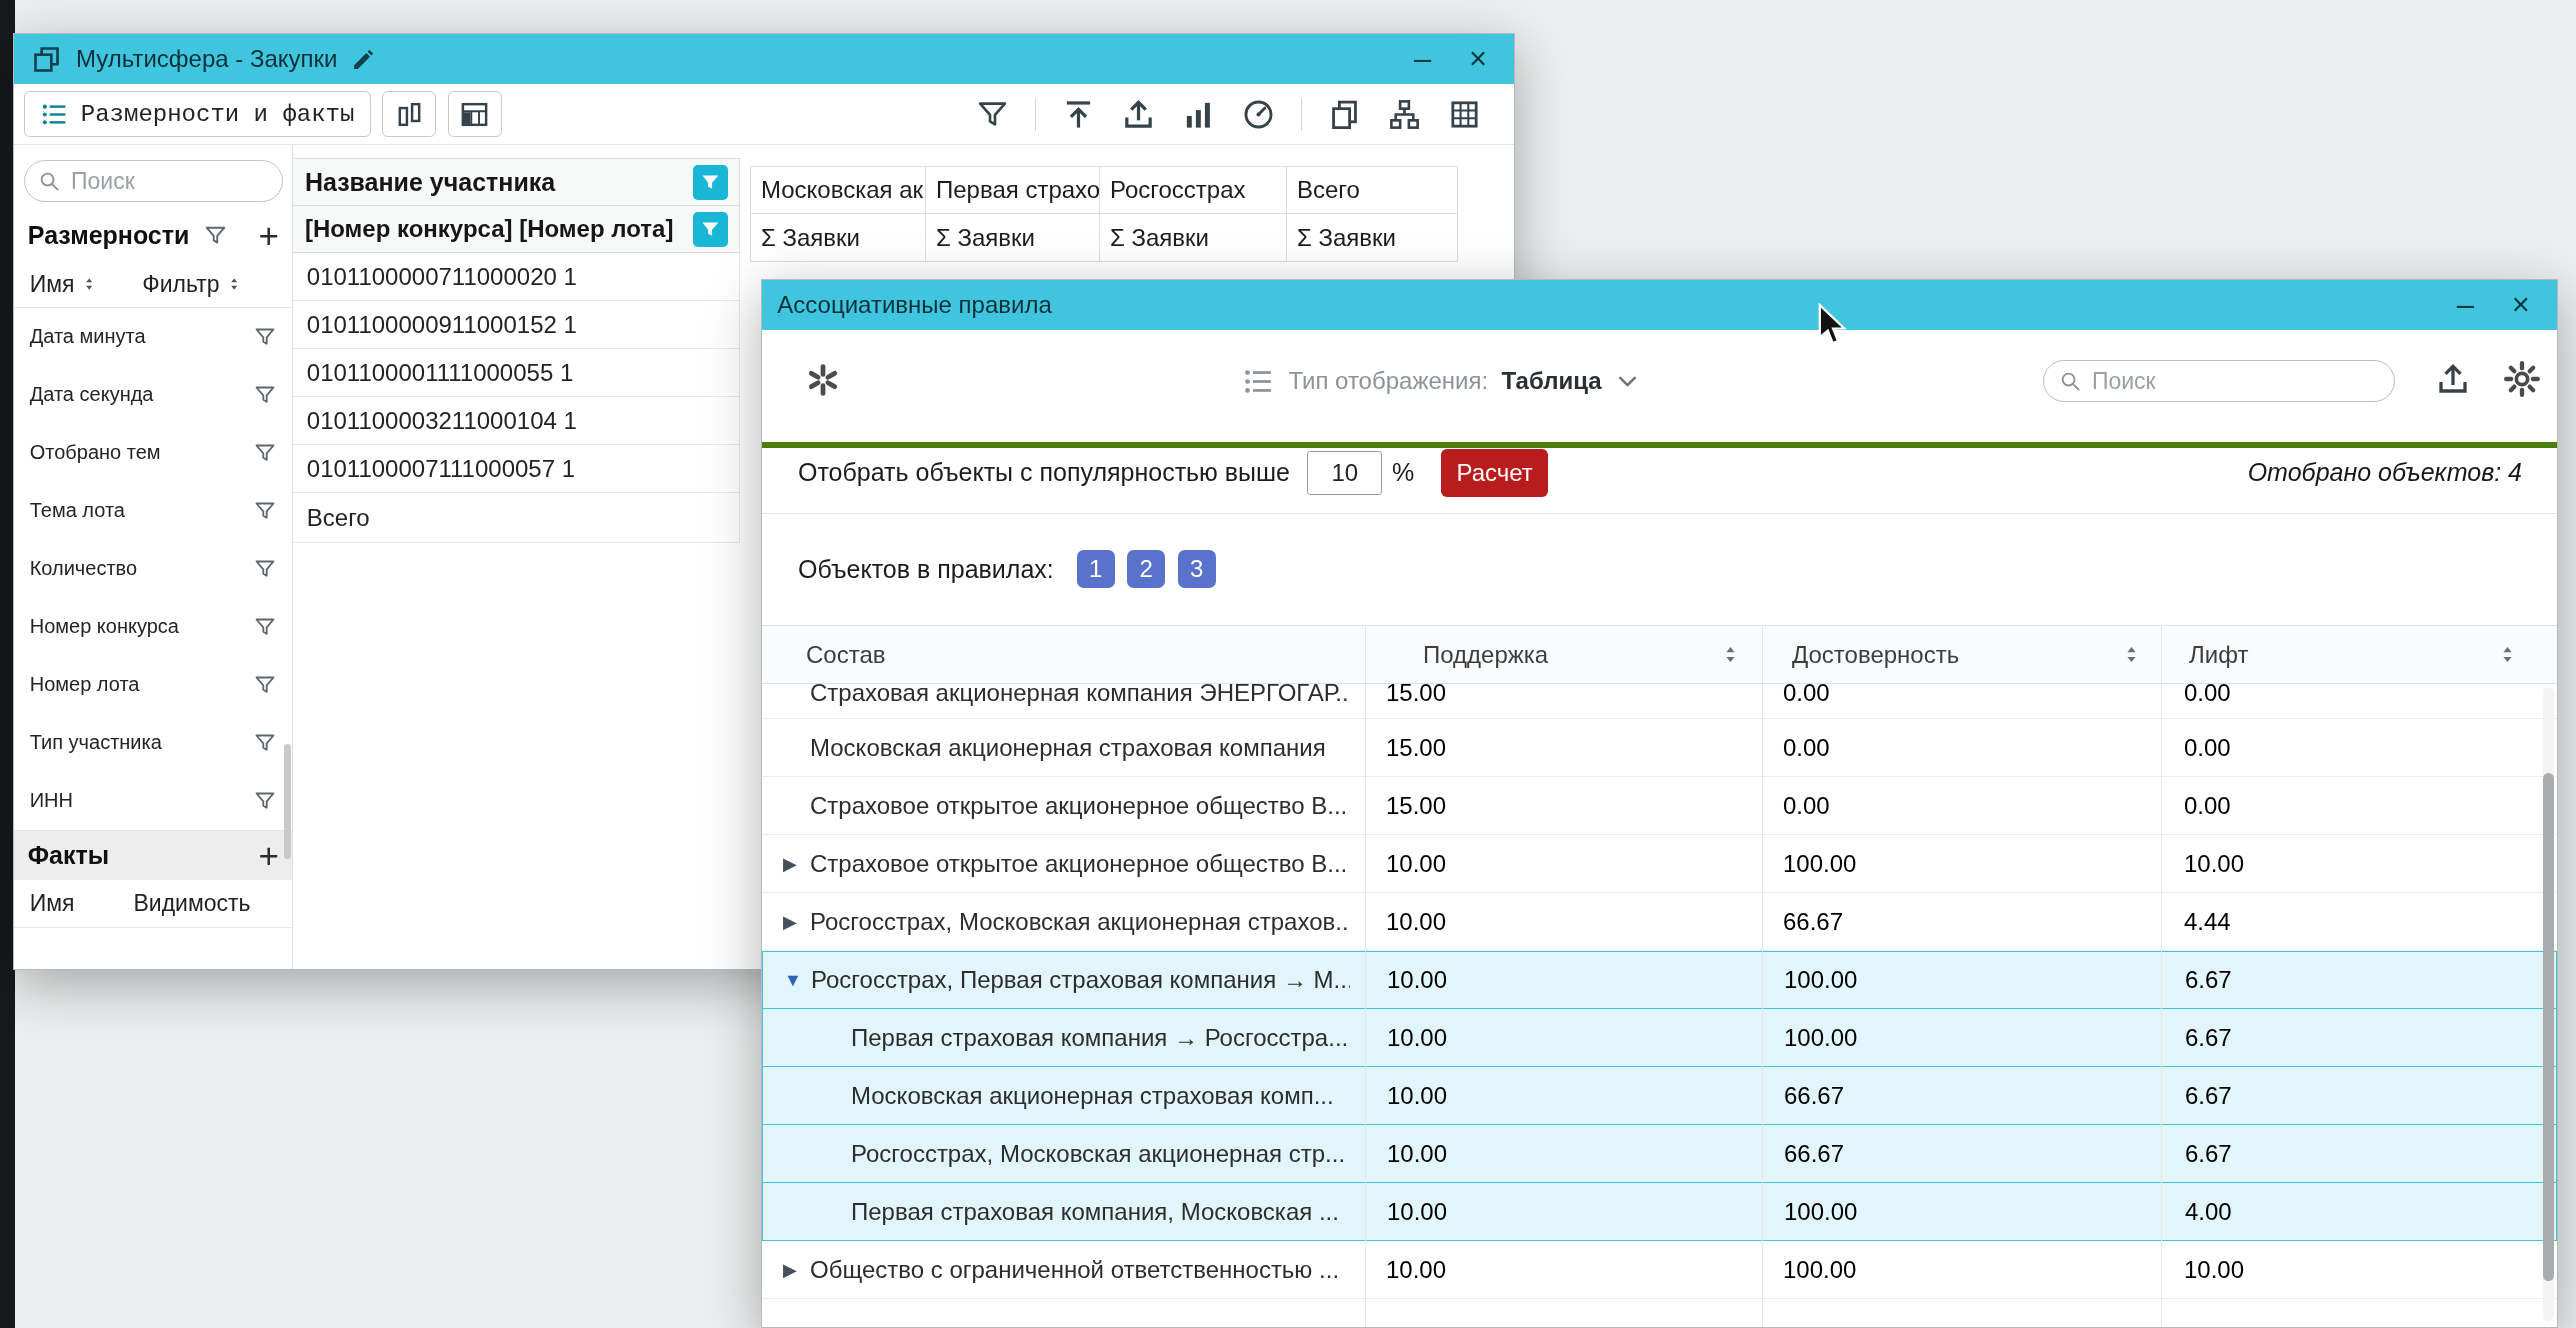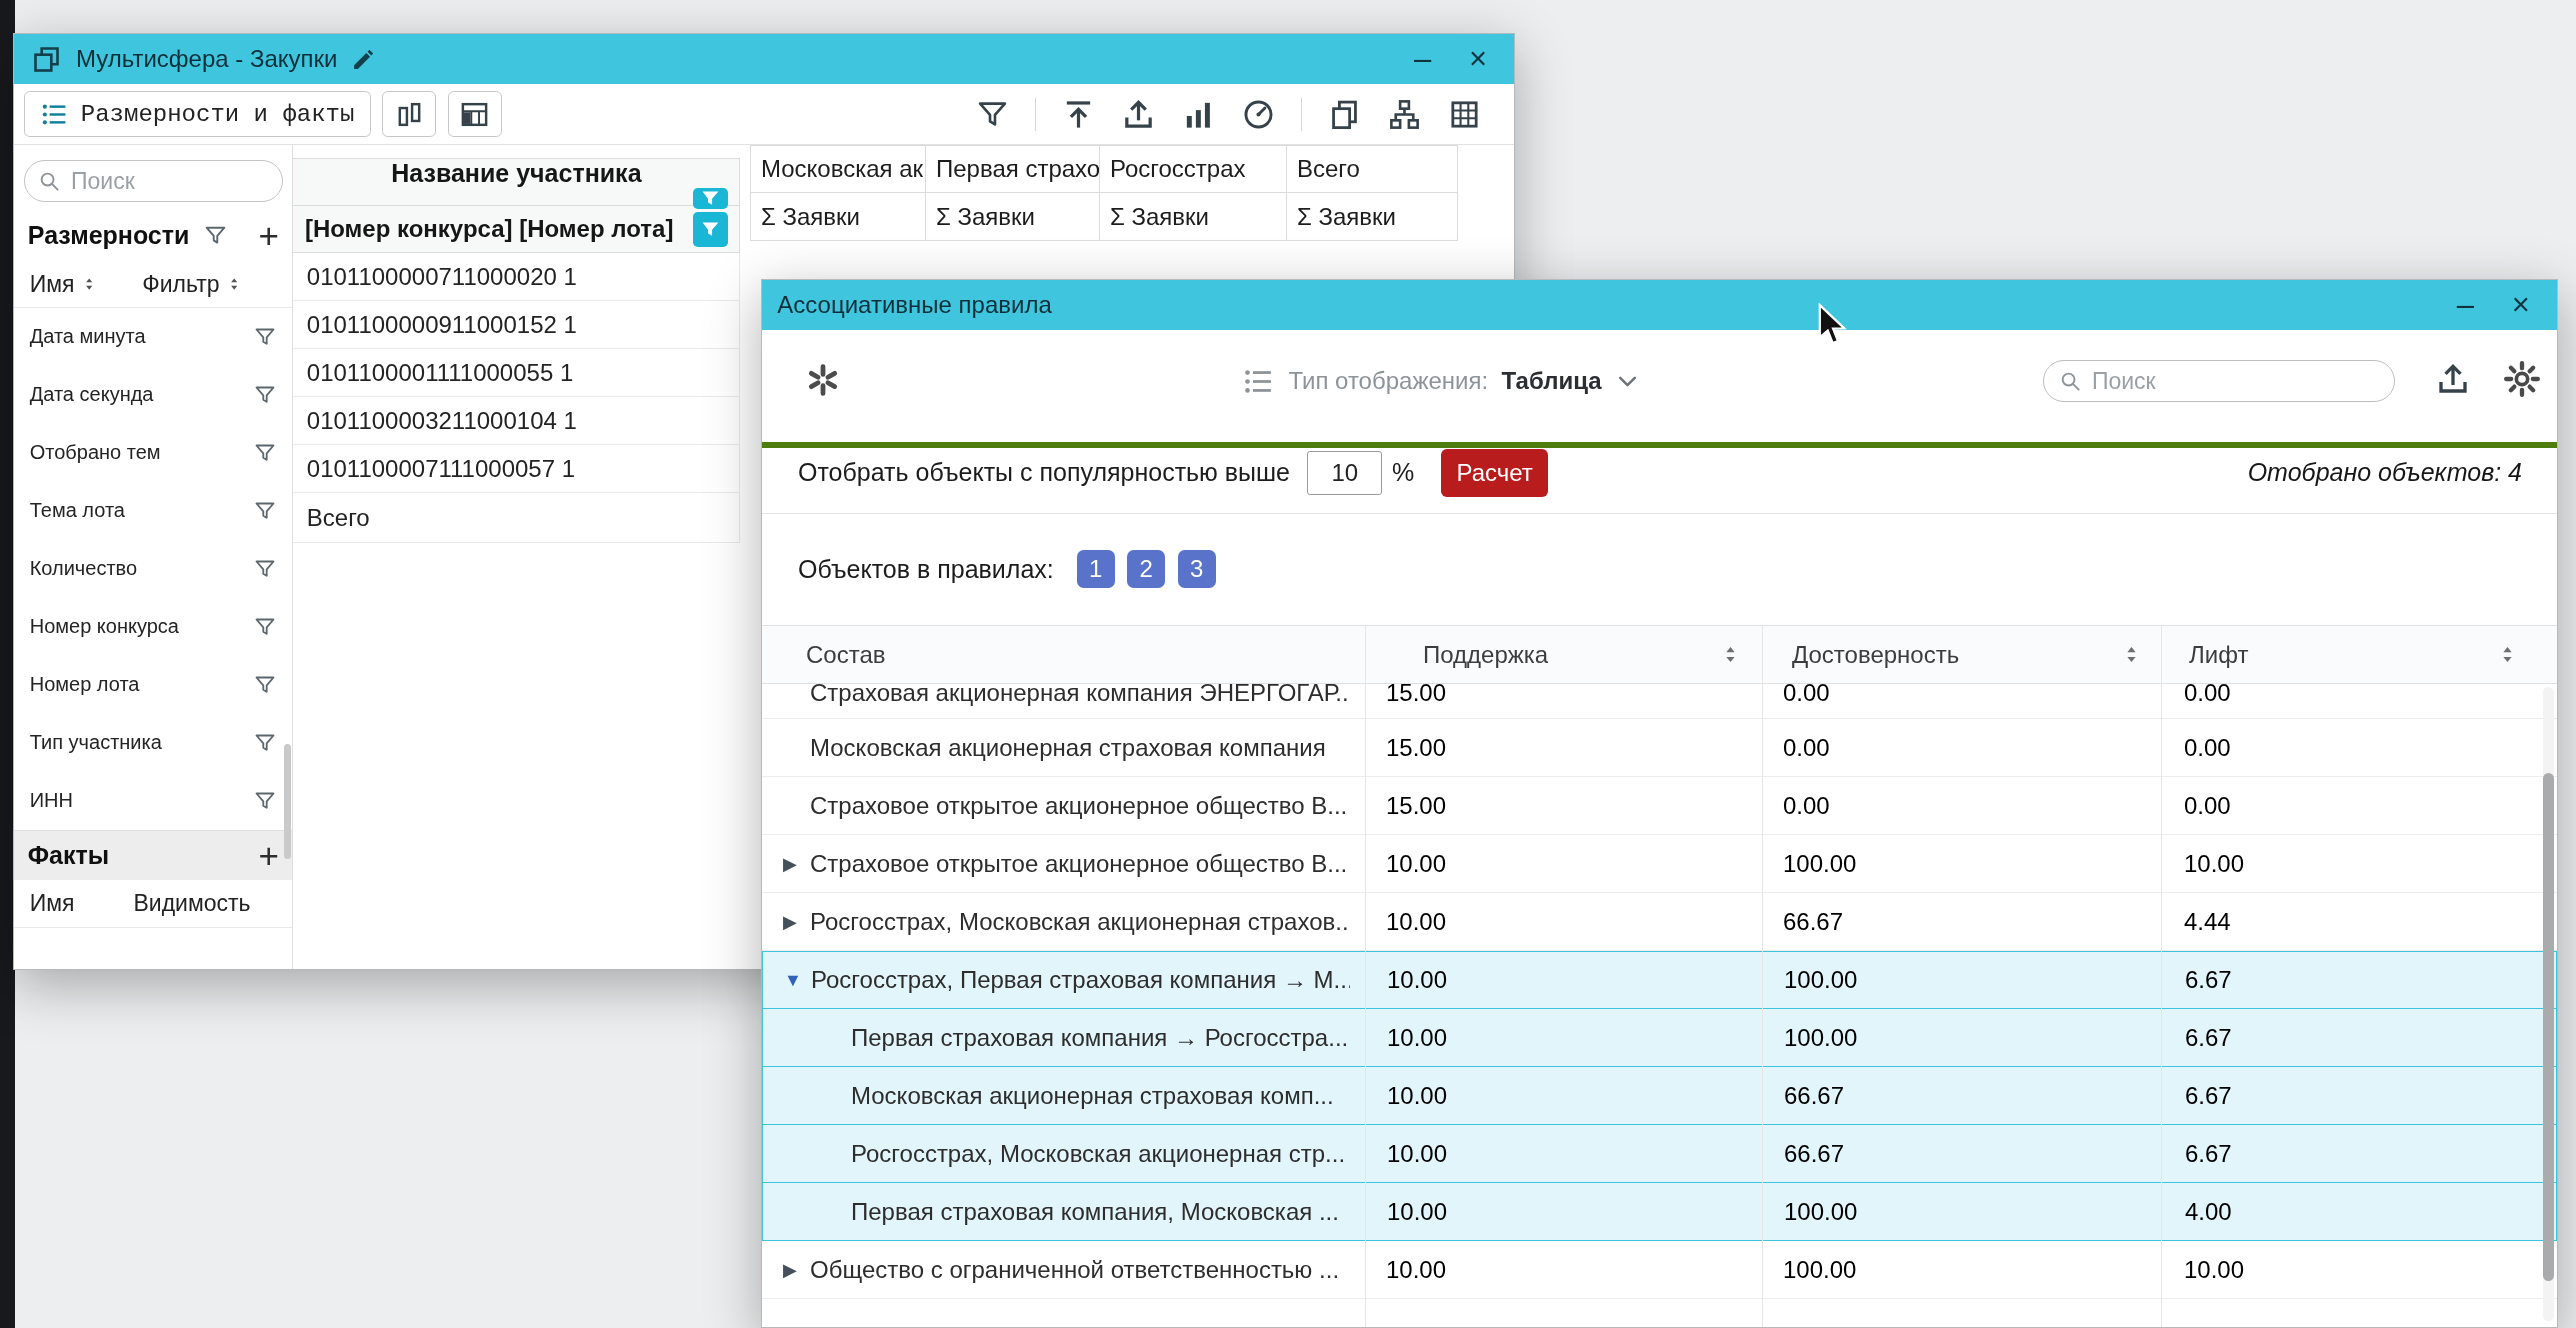--- a/index.html
+++ b/index.html
@@ -41,26 +41,26 @@
   .sb-item { height:58px; display:flex; align-items:center; padding:0 15.3px; font-size:20px; color:#242424; }
   .sb-item .fun { margin-left:auto; color:#5c666d; }
   .sb-facts { height:50px; background:#ededee; border-top:1px solid #e0e0e0; display:flex; align-items:center; padding:0 13.4px; }
   .sb-fcols { height:48px; display:flex; align-items:center; padding:0 15.3px; font-size:23px; color:#222; border-bottom:1px solid #e8e8e8; }
   .sb-fcols .f2 { margin-left:59px; }
   .sb-scroll { position:absolute; right:1.9px; top:599px; width:6.7px; height:115px; background:#c7c9cb; border-radius:3.8px; }
 
   .pivot { flex:1; position:relative; padding-top:13.4px; }
   .p-left { position:absolute; left:0; top:13.4px; width:447px; background:#fff; }
   .p-h { height:48px; background:#f7f8f8; border:1px solid #dcdcdc; border-left:none; display:flex; align-items:center; padding:0 11.5px; font-weight:bold; color:#161616; }
-  .p-h1 { font-size:25px;flex-direction:column; }
+  .p-h1 { font-size:25px; }
   .p-h2 { font-size:24px; margin-top:-1px; }
   .funbadge { margin-left:auto; width:35px; height:35px; background:#1ab6d5; border-radius:4.8px; display:flex; align-items:center; justify-content:center; color:#fff; }
   .p-row { height:48px; border-bottom:1px solid #e9e9e9; border-right:1px solid #e9e9e9; display:flex; align-items:center; padding:0 13.4px; font-size:24px; color:#232323; }
   .p-row.total { height:50px; }
-  .p-cols { position:absolute; left:457px; top:0; display:flex;border-radius:32px; }
+  .p-cols { position:absolute; left:457px; top:21px; display:flex;border-radius:32px; }
   .p-col { border-right:1px solid #dcdcdc; }
   .p-col:first-child { border-left:1px solid #dcdcdc; }
   .p-c1, .p-c2 { height:48px; display:flex; align-items:center; padding:0 9.6px; font-size:24px; color:#1d1d1d; white-space:nowrap; overflow:hidden; border-bottom:1px solid #dcdcdc; }
   .p-c1 { border-top:1px solid #dcdcdc; }
 
   
   .r-toolbar { position:relative; height:118px; border-bottom:6px solid #4d7c0f; }
   .spinner { position:absolute; left:42px; top:31px; color:#4c4c4c; }
   .type-group { position:absolute; left:480px; top:0; height:102px; display:flex; align-items:center; gap:13.4px; }
   .type-label { font-size:24px; color:#8d9499; }

